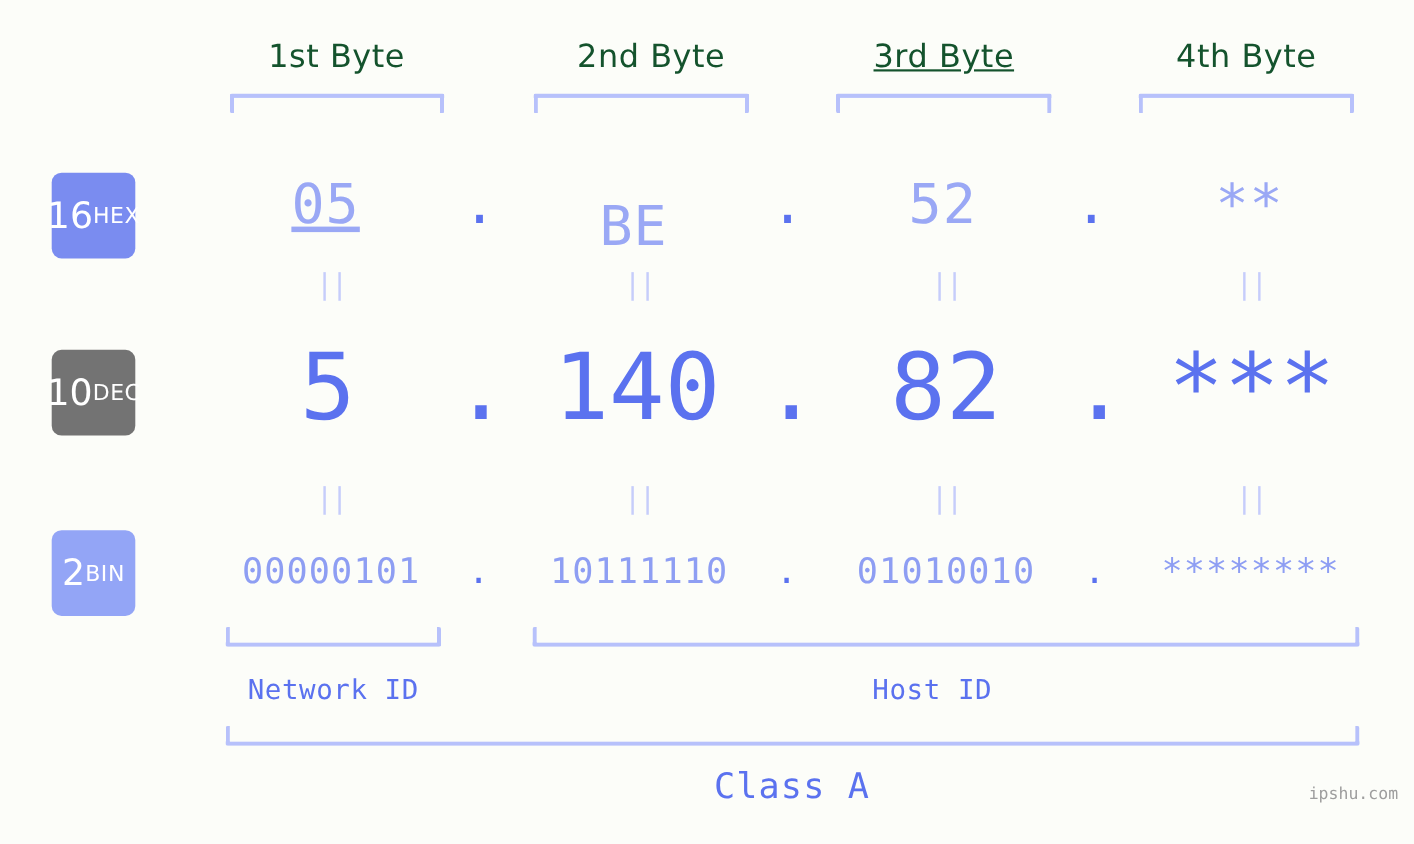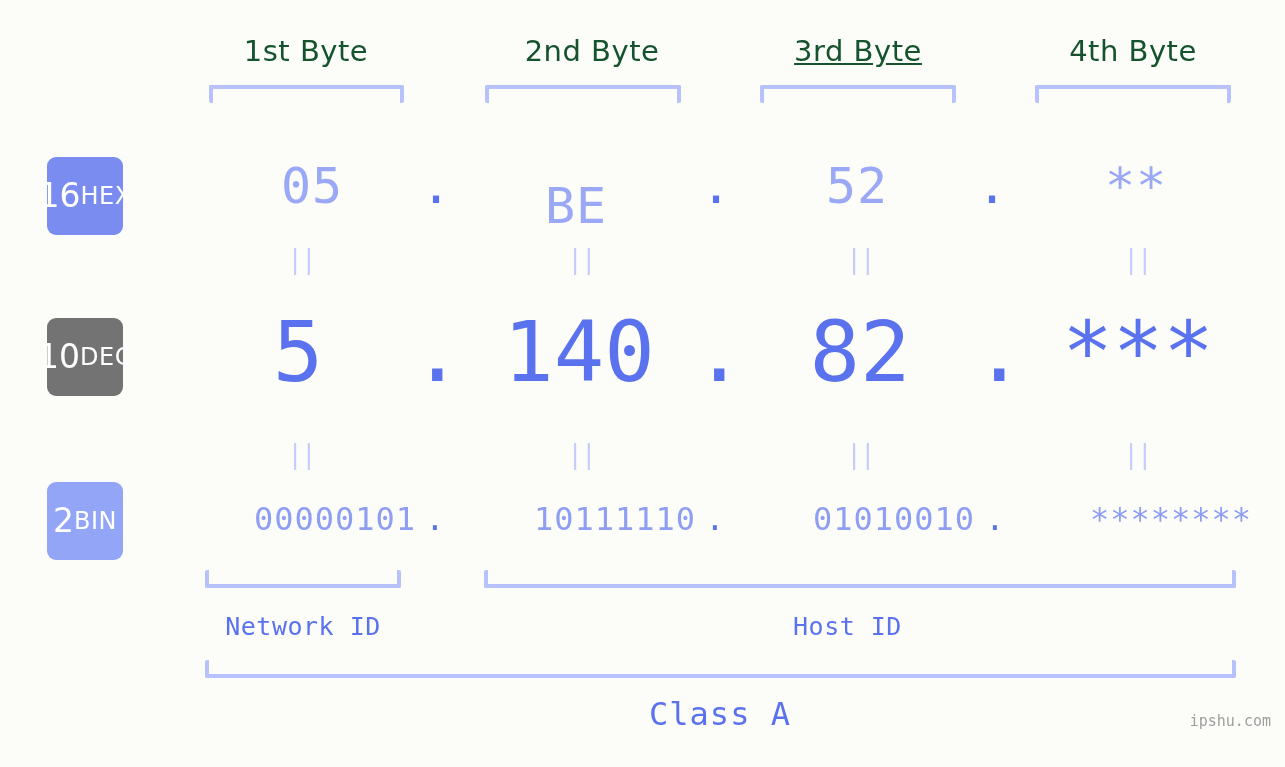--- a/index.html
+++ b/index.html
@@ -68,21 +68,21 @@
     color: #ffffff;
     font-family: "DejaVu Sans", sans-serif;
     box-sizing: border-box;
   }
   .badge .badge-num {
     font-size: 33px;
     line-height: 34px;
     font-weight: 400;
   }
   .badge .badge-sub {
-    font-size: 24px;
+    font-size: 20px;
     line-height: 22px;
     font-weight: 400;
     letter-spacing: 0.5px;
   }
 
   
   .cell {
     position: absolute;
     text-align: center;
     white-space: nowrap;
@@ -130,21 +130,20 @@
   }
 
   
   .bin-row .cell {
     top: 490px;
     width: 230px;
     font-size: 32px;
     line-height: 58px;
     color: #8e9ef3;
     letter-spacing: 1px;
-    text-align: right;
   }
   .bin-row .dot {
     position: absolute;
     top: 490px;
     width: 40px;
     font-size: 32px;
     line-height: 58px;
     color: #5b72ef;
     text-align: center;
     font-family: "DejaVu Sans Mono", monospace;
@@ -217,21 +216,21 @@
   <div class="bracket-top" style="left:209px; width:195px;"></div>
   <div class="bracket-top" style="left:485px; width:196px;"></div>
   <div class="bracket-top" style="left:760px; width:196px;"></div>
   <div class="bracket-top" style="left:1035px; width:196px;"></div>
 
   <div class="badge" style="top:157px; background:#7a8cf0;">
     <span class="badge-num">16</span>
     <span class="badge-sub">HEX</span>
   </div>
   <div class="hex-row">
-    <div class="cell" style="left:197px;">05</div>
+    <div class="cell" style="left:181px;text-decoration:underline;">05</div>
     <div class="dot" style="left:416px;">.</div>
     <div class="cell" style="left:461px;margin-top:20px;">BE</div>
     <div class="dot" style="left:696px;">.</div>
     <div class="cell" style="left:742px;">52</div>
     <div class="dot" style="left:972px;">.</div>
     <div class="cell" style="left:1021px;">**</div>
   </div>
 
   <div class="eq eq-row1" style="left:186px;">||</div>
   <div class="eq eq-row1" style="left:466px;">||</div>

